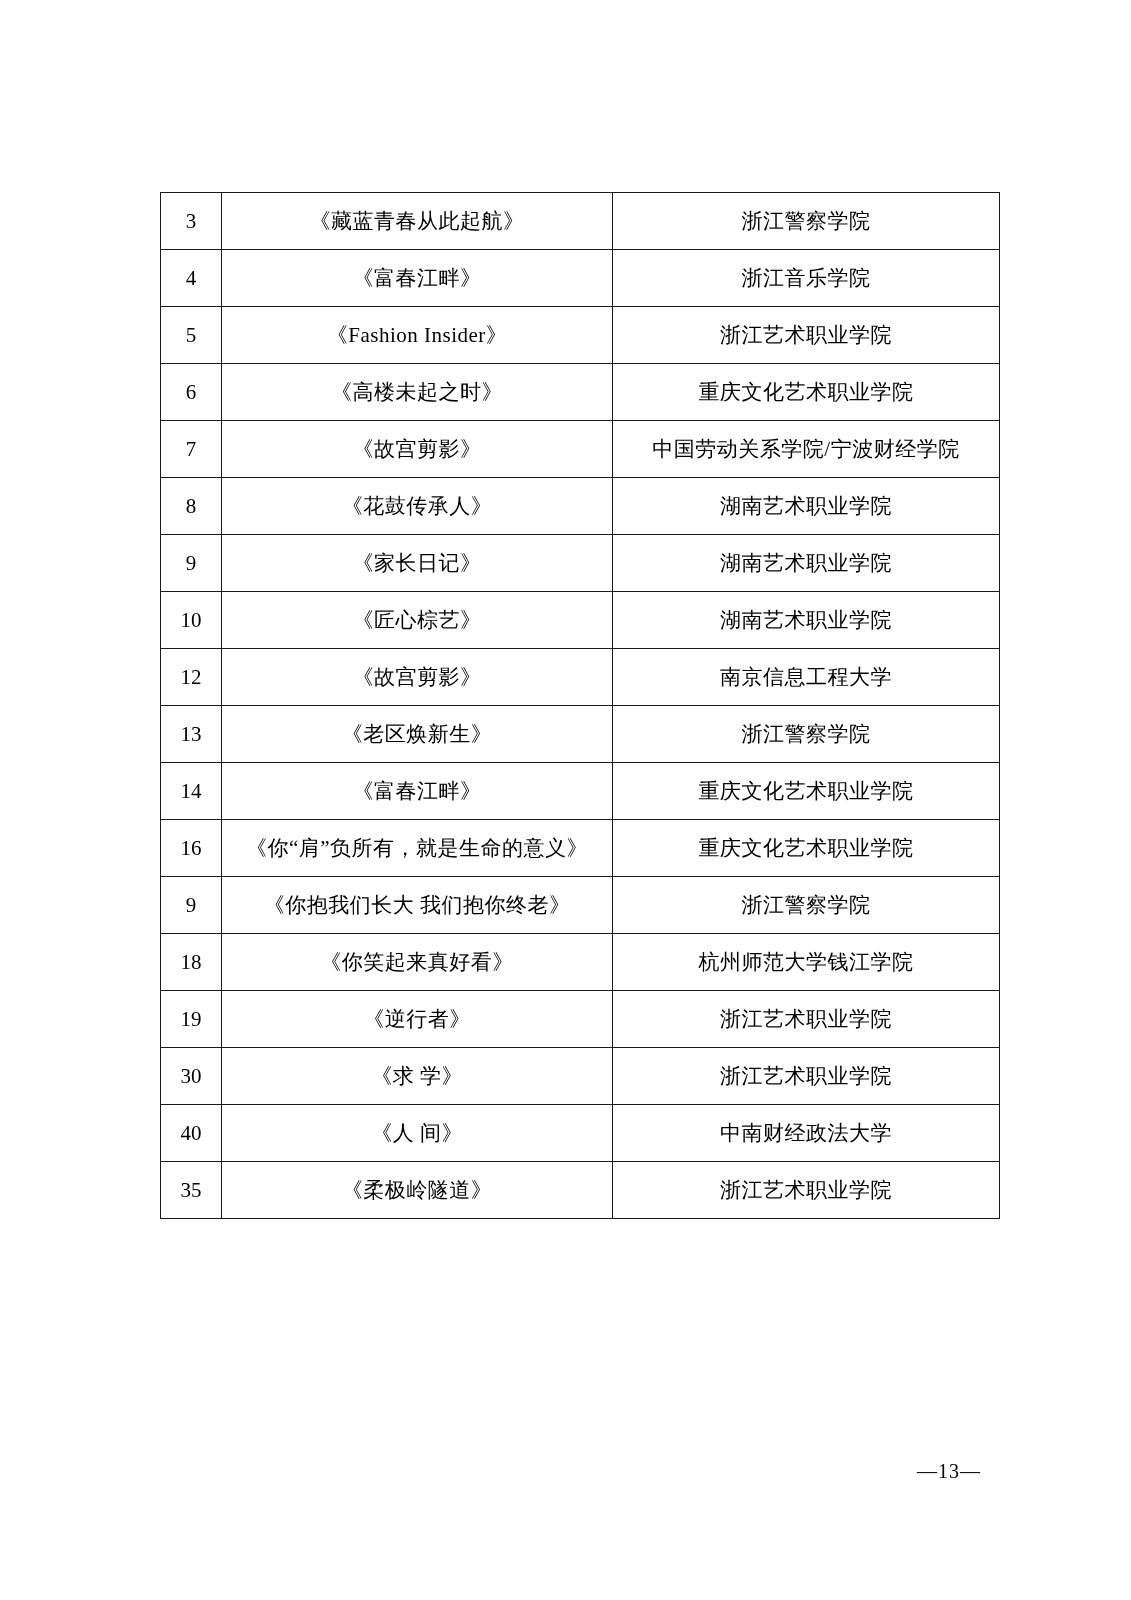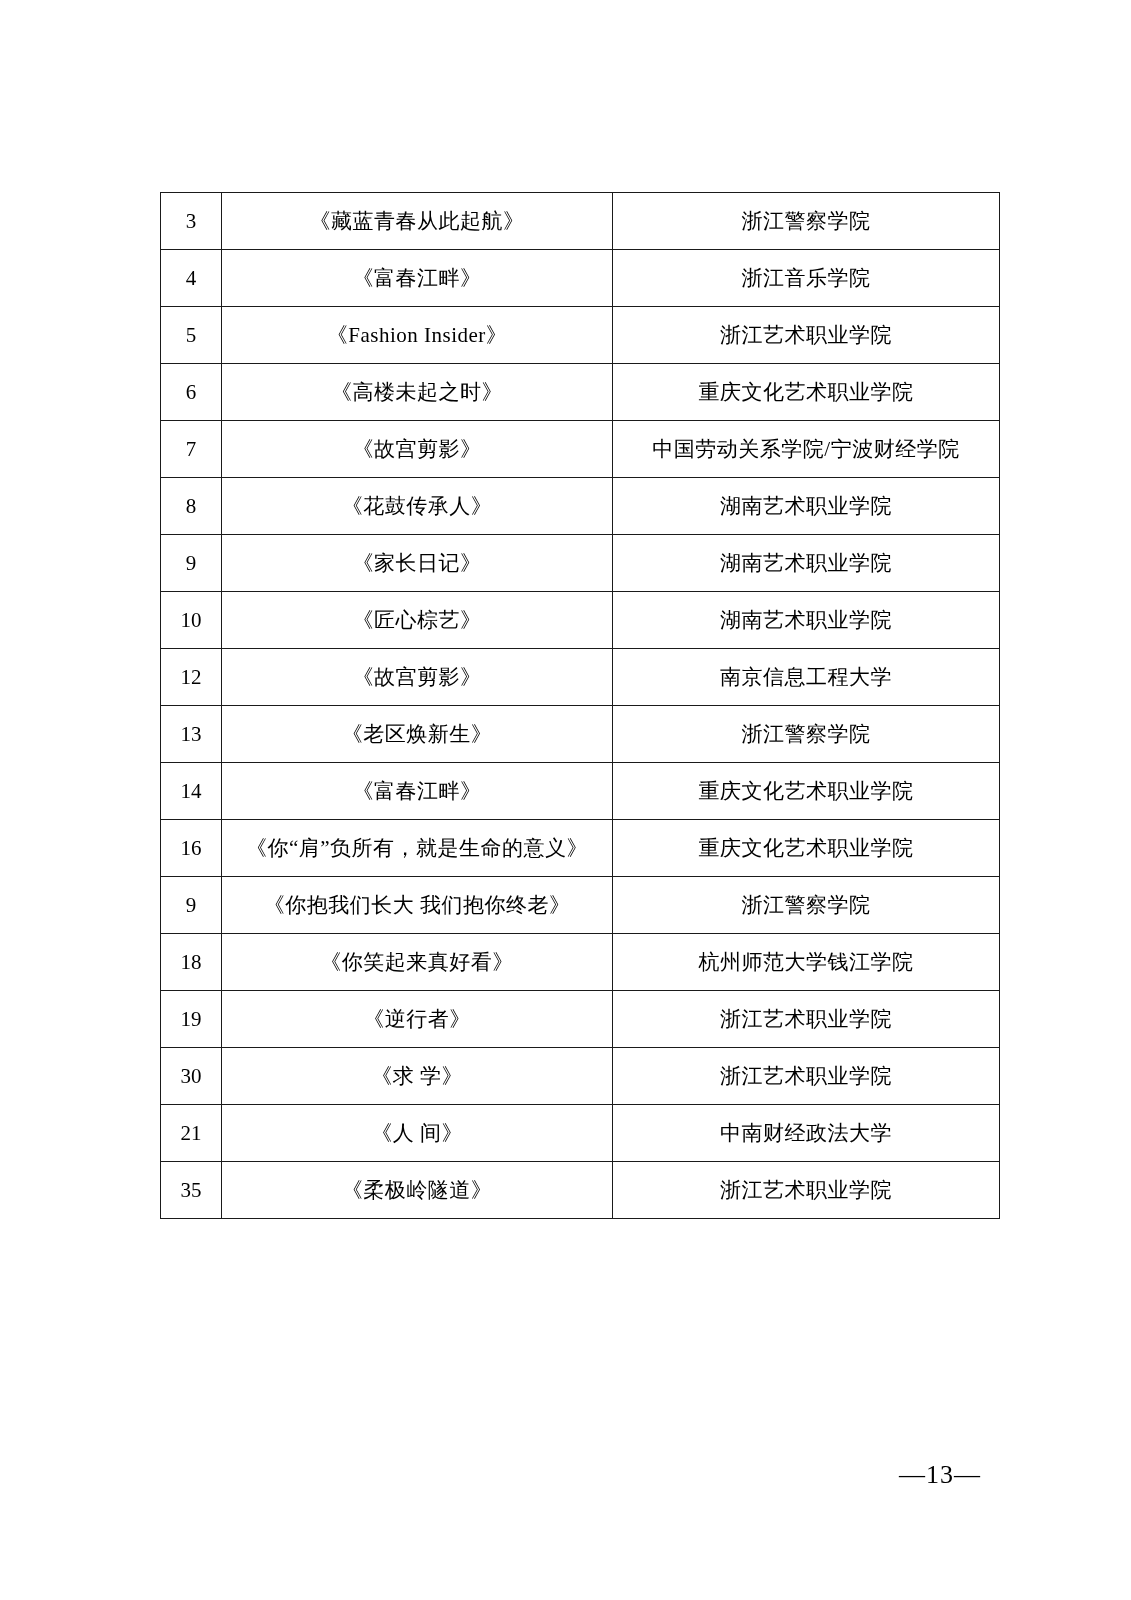--- a/index.html
+++ b/index.html
@@ -54,21 +54,21 @@
   .cell-title {
     letter-spacing: 0.5px;
   }
   .cell-org {
     letter-spacing: 0.5px;
   }
   .page-number {
     position: absolute;
     right: 150px;
     top: 1460px;
-    font-size: 26px;
+    font-size: 20px;
     letter-spacing: 1px;
     font-family: "Liberation Serif", "DejaVu Serif", serif;
   }
 </style>
 </head>
 <body>
 
 <div class="page">
   <table class="doc-table">
     <tbody>
@@ -146,21 +146,21 @@
         <td class="col-index">19</td>
         <td class="col-title cell-title">《逆行者》</td>
         <td class="col-org cell-org">浙江艺术职业学院</td>
       </tr>
       <tr>
         <td class="col-index">30</td>
         <td class="col-title cell-title">《求  学》</td>
         <td class="col-org cell-org">浙江艺术职业学院</td>
       </tr>
       <tr>
-        <td class="col-index">21</td>
+        <td class="col-index">40</td>
         <td class="col-title cell-title">《人   间》</td>
         <td class="col-org cell-org">中南财经政法大学</td>
       </tr>
       <tr>
         <td class="col-index">35</td>
         <td class="col-title cell-title">《柔极岭隧道》</td>
         <td class="col-org cell-org">浙江艺术职业学院</td>
       </tr>
     </tbody>
   </table>

